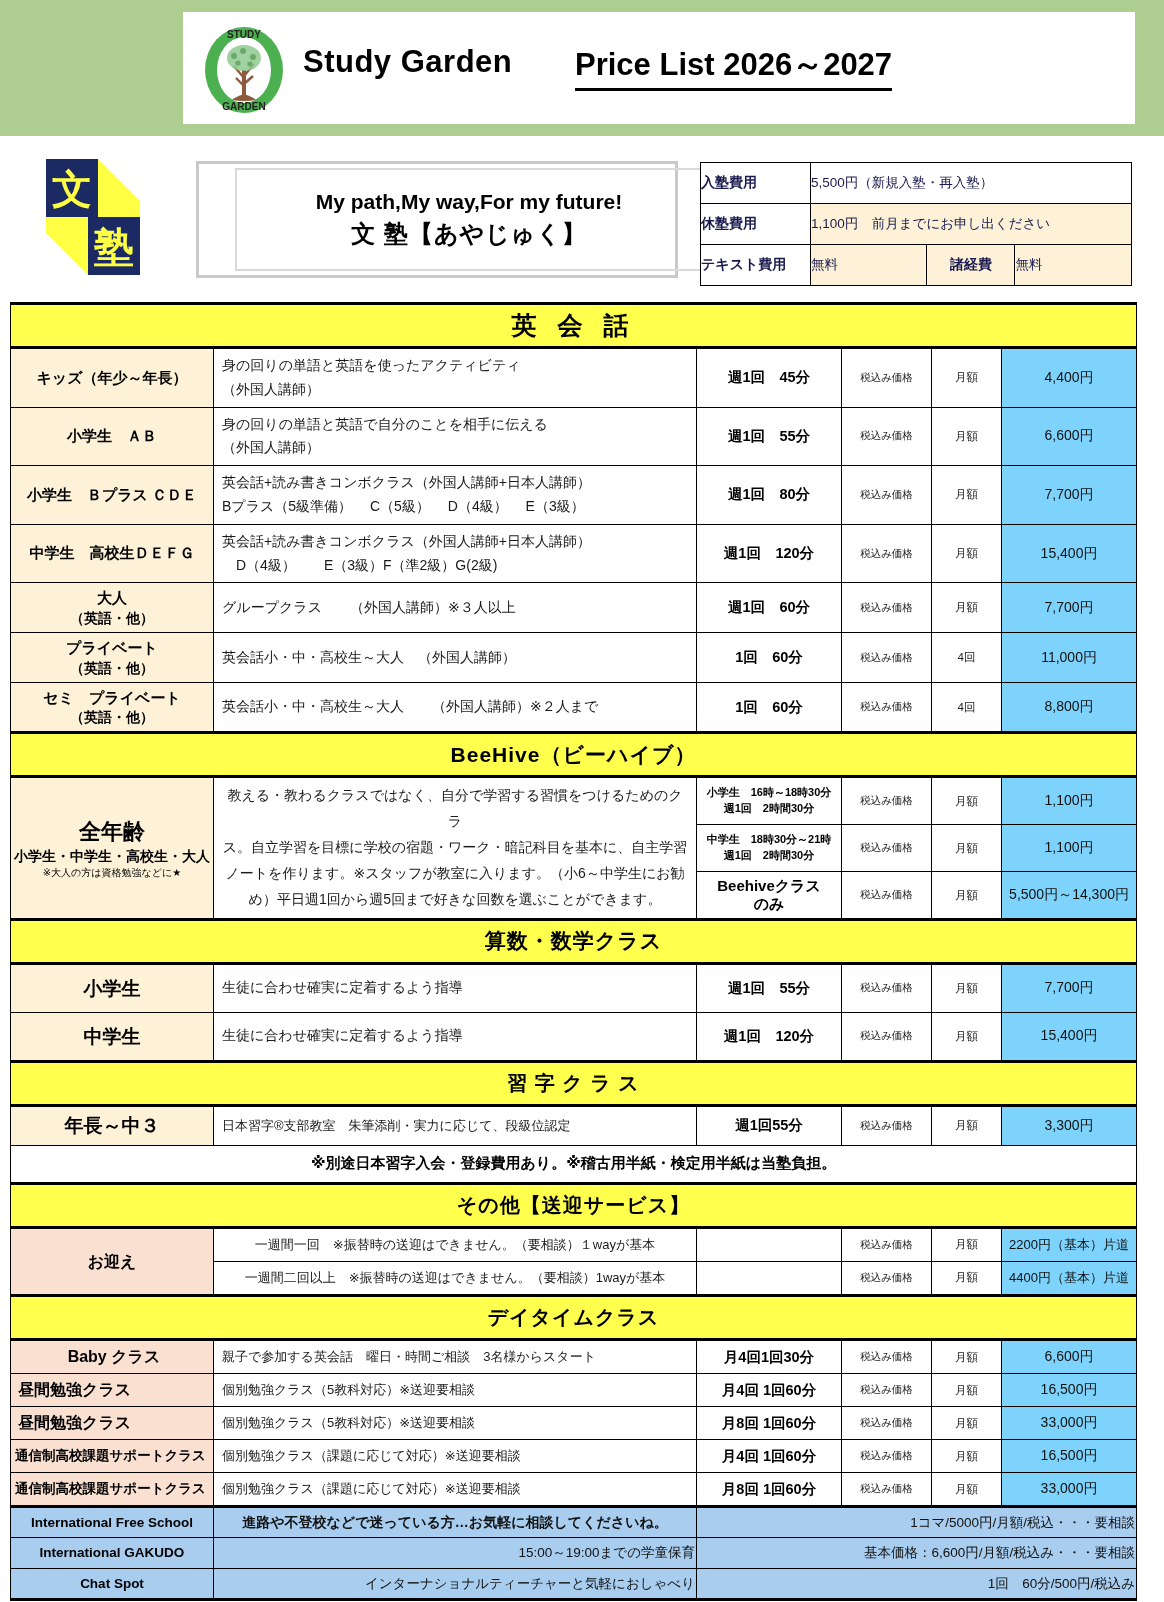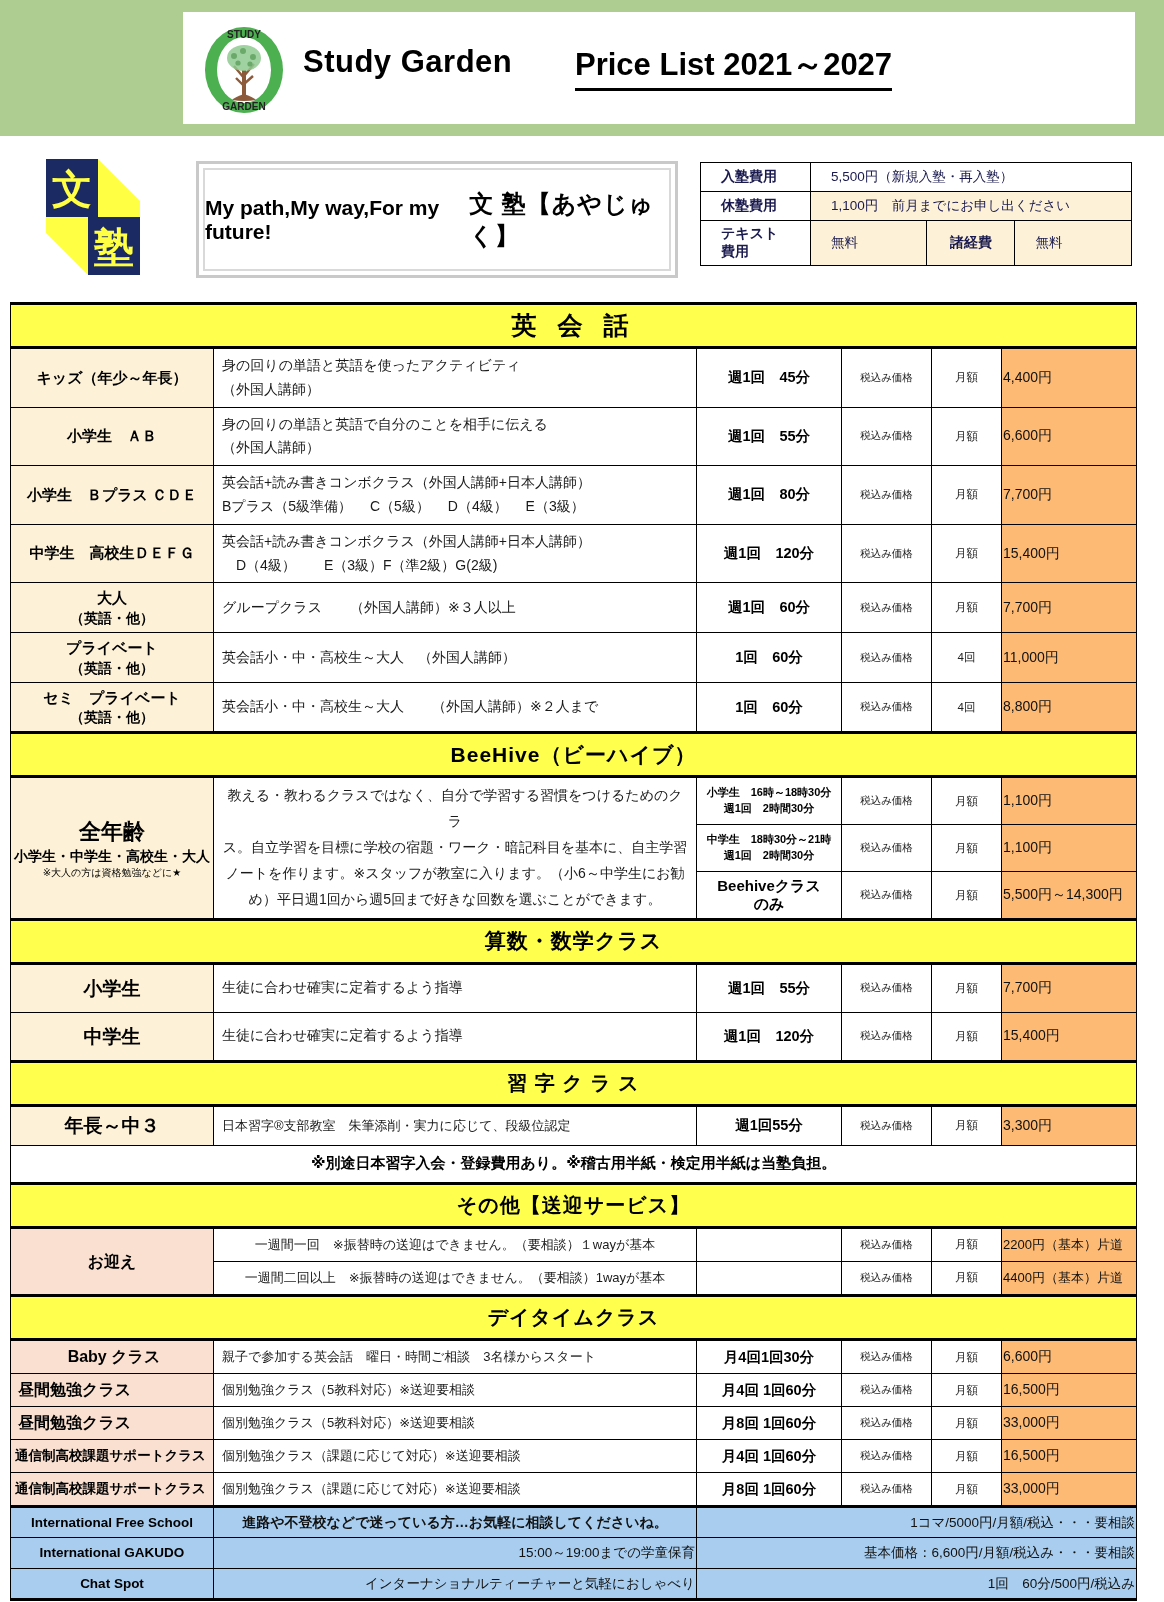--- a/index.html
+++ b/index.html
@@ -69,41 +69,42 @@
     left: 196px; top: 161px;
     width: 482px; height: 117px;
     border: 3px solid #c9c9c9;
     background: #ffffff;
     padding: 4px;
   }
   .motto-inner {
     width: 100%; height: 100%;
     border: 2px solid #d9d9d9;
     display: flex;
-    flex-direction: row;
+    flex-direction: column;
     align-items: center;
     justify-content: center;
     gap: 4px;
+    margin-left: 32px;
   }
   .motto-en { font-size: 21px; font-weight: bold; color: #000; }
   .motto-jp { font-size: 24px; font-weight: bold; color: #000; letter-spacing: 1px; }
 
   
   .feetable {
     position: absolute;
     left: 700px; top: 162px;
     width: 432px;
     border-collapse: collapse;
     font-size: 13.5px;
     color: #1a1a4e;
   }
   .feetable td {
     border: 1px solid #000;
-    padding: 4px 20px;
-    height: 29px;
+    padding: 4px 0;
+    height: 41px;
     vertical-align: middle;
     background: #fdf2d7;
     margin-left: 48px;
   }
   .feetable td.lbl {
     width: 110px;
     font-weight: bold;
     background: #ffffff;
     font-size: 14px;
   }
@@ -167,22 +168,22 @@
   td.c3.tiny { font-size: 11px; line-height: 1.45; padding: 2px; }
   td.c3.bh { font-size: 15px; line-height: 1.2; }
   td.c4, td.c5 {
     background: #ffffff;
     text-align: center;
     font-size: 10.5px;
     color: #222;
   }
   td.c5 { font-size: 11.5px; }
   td.c6 {
-    background: #fdba74;
-    text-align: left;
+    background: #7dd3fc;
+    text-align: center;
     font-size: 14px;
     color: #111;
   }
   td.note {
     background: #ffffff;
     text-align: center;
     font-weight: bold;
     font-size: 15px;
     height: 38px;
     color: #000;
@@ -215,21 +216,21 @@
         <circle cx="31" cy="30" r="3" fill="#6aa96a"></circle>
           <circle cx="40" cy="25" r="3" fill="#6aa96a"></circle>
         <circle cx="50" cy="31" r="3" fill="#6aa96a"></circle>
           <circle cx="35" cy="37" r="2.6" fill="#6aa96a"></circle>
         <circle cx="47" cy="38" r="2.6" fill="#6aa96a"></circle>
         <path d="M41 68 q-9 3 -12 6 q12 2 24 0 q-3 -3 -12 -6" fill="#8d5b3b"></path>
         <text x="41" y="12" font-size="10" font-weight="bold" text-anchor="middle" fill="#222" font-family="Liberation Sans, sans-serif">STUDY</text>
         <text x="41" y="84" font-size="10" font-weight="bold" text-anchor="middle" fill="#222" font-family="Liberation Sans, sans-serif">GARDEN</text>
       </svg>
       <div class="banner-title">Study Garden</div>
-      <div class="banner-sub">Price List 2021～2027</div>
+      <div class="banner-sub">Price List 2026～2027</div>
     </div>
   </div>
 
   <svg class="ayalogo" viewBox="0 0 110 128">
     <rect x="8" y="4" width="52" height="58" fill="#1c2a64"></rect>
     <rect x="50" y="62" width="52" height="58" fill="#1c2a64"></rect>
     <polygon points="60,4 102,46 102,62 50,62 50,120 8,78 8,62 60,62" fill="#ffff44"></polygon>
     <text x="34" y="48" font-size="40" font-weight="bold" text-anchor="middle" fill="#ffff44" font-family="DejaVu Sans, sans-serif">文</text>
     <text x="76" y="106" font-size="40" font-weight="bold" text-anchor="middle" fill="#ffff44" font-family="DejaVu Sans, sans-serif">塾</text>
   </svg>

